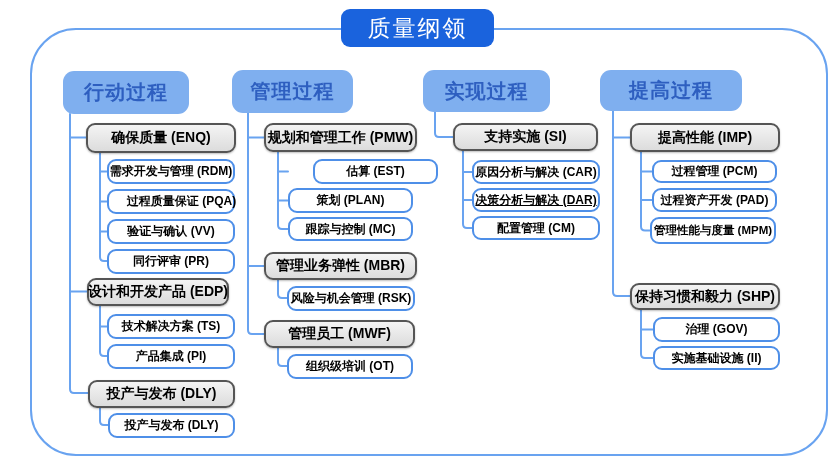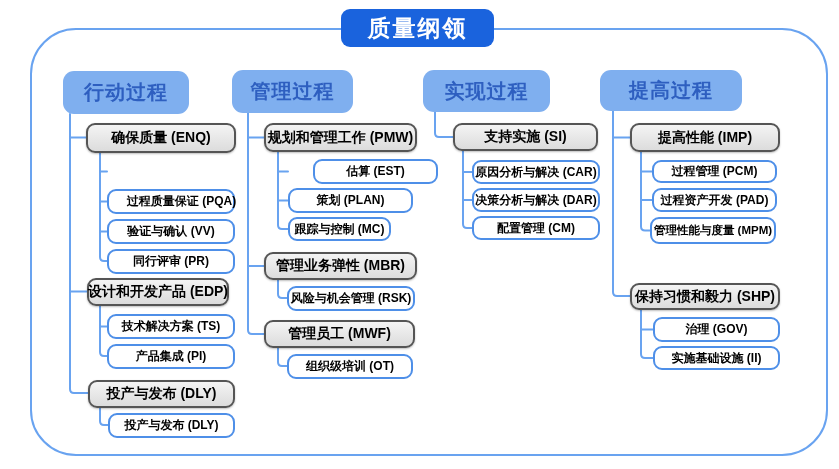--- a/index.html
+++ b/index.html
@@ -3,21 +3,21 @@
 <meta charset="utf-8">
 <style>
   html,body{margin:0;padding:0;background:#ffffff;}
   .stage{position:relative;width:839px;height:469px;background:#ffffff;overflow:hidden;
          font-family:"Liberation Sans","DejaVu Sans",sans-serif;}
   .boundary{position:absolute;left:30px;top:28px;width:798px;height:428px;box-sizing:border-box;
             border:2px solid #69A3F0;border-radius:46px;background:transparent;}
   .connectors{position:absolute;left:0;top:0;pointer-events:none;}
   .node{position:absolute;box-sizing:border-box;display:flex;align-items:center;justify-content:center;
         text-align:center;z-index:3;}
-  .title{background:#1A63DD;color:#ffffff;border-radius:9px;font-size:23px;font-weight:bold;
+  .title{background:#1A63DD;color:#ffffff;border-radius:9px;font-size:23px;font-weight:normal;
          letter-spacing:2px;z-index:4;}
   .hdr{background:#7FAFEF;color:#2E5FC0;border-radius:11px;font-size:20px;font-weight:800;
        letter-spacing:1px;}
   .gnode{background:linear-gradient(#f4f4f4,#dcdcdc);border:2px solid #555555;border-radius:9px;
          color:#000000;font-size:14px;font-weight:bold;white-space:nowrap;
          box-shadow:0 1px 2px rgba(0,0,0,0.25);}
   .wnode{background:#ffffff;border:2px solid #4E8FE8;border-radius:9px;color:#000000;
          font-size:12px;font-weight:bold;white-space:nowrap;}
   .wnode.wrap{white-space:normal;font-size:11.5px;line-height:13px;}
 </style>
@@ -61,43 +61,44 @@
     <path d="M641,171.5 H652"></path>
     <path d="M641,200 H652"></path>
     <path d="M641,310 V354 Q641,358 645,358 H653"></path>
     <path d="M641,329.5 H653"></path>
   </svg>
 
   <div class="node title" style="left:341px;top:9px;width:153px;height:38px;">质量纲领</div>
 
   <div class="node hdr" style="left:63px;top:71px;width:126px;height:43px;">行动过程</div>
   <div class="node gnode" style="left:86px;top:123px;width:150px;height:30px;">确保质量 (ENQ)</div>
+  <div class="node wnode" style="left:107px;top:159px;width:128px;height:25px;">需求开发与管理 (RDM)</div>
   <div class="node wnode" style="left:107px;top:189px;width:128px;height:25px;padding-left:21px;">过程质量保证 (PQA)</div>
   <div class="node wnode" style="left:107px;top:219px;width:128px;height:25px;">验证与确认 (VV)</div>
   <div class="node wnode" style="left:107px;top:249px;width:128px;height:25px;text-align:right;">同行评审 (PR)</div>
   <div class="node gnode" style="left:87px;top:278px;width:142px;height:28px;">设计和开发产品 (EDP)</div>
   <div class="node wnode" style="left:107px;top:314px;width:128px;height:25px;">技术解决方案 (TS)</div>
   <div class="node wnode" style="left:107px;top:344px;width:128px;height:25px;">产品集成 (PI)</div>
   <div class="node gnode" style="left:88px;top:380px;width:147px;height:28px;">投产与发布 (DLY)</div>
   <div class="node wnode" style="left:108px;top:413px;width:127px;height:25px;">投产与发布 (DLY)</div>
 
   <div class="node hdr" style="left:232px;top:70px;width:121px;height:43px;">管理过程</div>
   <div class="node gnode" style="left:264px;top:123px;width:153px;height:29px;">规划和管理工作 (PMW)</div>
   <div class="node wnode" style="left:288px;top:159px;width:125px;height:25px;margin-left:25px;">估算 (EST)</div>
   <div class="node wnode" style="left:288px;top:188px;width:125px;height:25px;">策划 (PLAN)</div>
-  <div class="node wnode" style="left:288px;top:217px;width:103px;height:24px;">跟踪与控制 (MC)</div>
+  <div class="node wnode" style="left:288px;top:217px;width:125px;height:24px;">跟踪与控制 (MC)</div>
   <div class="node gnode" style="left:264px;top:252px;width:153px;height:28px;">管理业务弹性 (MBR)</div>
   <div class="node wnode" style="left:287px;top:286px;width:128px;height:25px;">风险与机会管理 (RSK)</div>
   <div class="node gnode" style="left:264px;top:320px;width:151px;height:28px;">管理员工 (MWF)</div>
   <div class="node wnode" style="left:287px;top:354px;width:126px;height:25px;">组织级培训 (OT)</div>
 
   <div class="node hdr" style="left:423px;top:70px;width:127px;height:42px;">实现过程</div>
   <div class="node gnode" style="left:453px;top:123px;width:145px;height:28px;">支持实施 (SI)</div>
   <div class="node wnode" style="left:472px;top:160px;width:128px;height:24px;">原因分析与解决 (CAR)</div>
-  <div class="node wnode" style="left:472px;top:188px;width:128px;height:24px;">决策分析与解决 (DAR)</div>
+  <div class="node wnode" style="left:472px;top:188px;width:128px;height:24px;text-decoration:underline;">决策分析与解决 (DAR)</div>
   <div class="node wnode" style="left:472px;top:216px;width:128px;height:24px;">配置管理 (CM)</div>
 
   <div class="node hdr" style="left:600px;top:70px;width:142px;height:41px;">提高过程</div>
   <div class="node gnode" style="left:630px;top:123px;width:150px;height:29px;">提高性能 (IMP)</div>
   <div class="node wnode" style="left:652px;top:160px;width:125px;height:23px;">过程管理 (PCM)</div>
   <div class="node wnode" style="left:652px;top:188px;width:125px;height:24px;">过程资产开发 (PAD)</div>
   <div class="node wnode wrap" style="left:650px;top:217px;width:126px;height:27px;">管理性能与度量 (MPM)</div>
   <div class="node gnode" style="left:630px;top:283px;width:150px;height:27px;">保持习惯和毅力 (SHP)</div>
   <div class="node wnode" style="left:653px;top:317px;width:127px;height:25px;">治理 (GOV)</div>
   <div class="node wnode" style="left:653px;top:346px;width:127px;height:24px;">实施基础设施 (II)</div>

